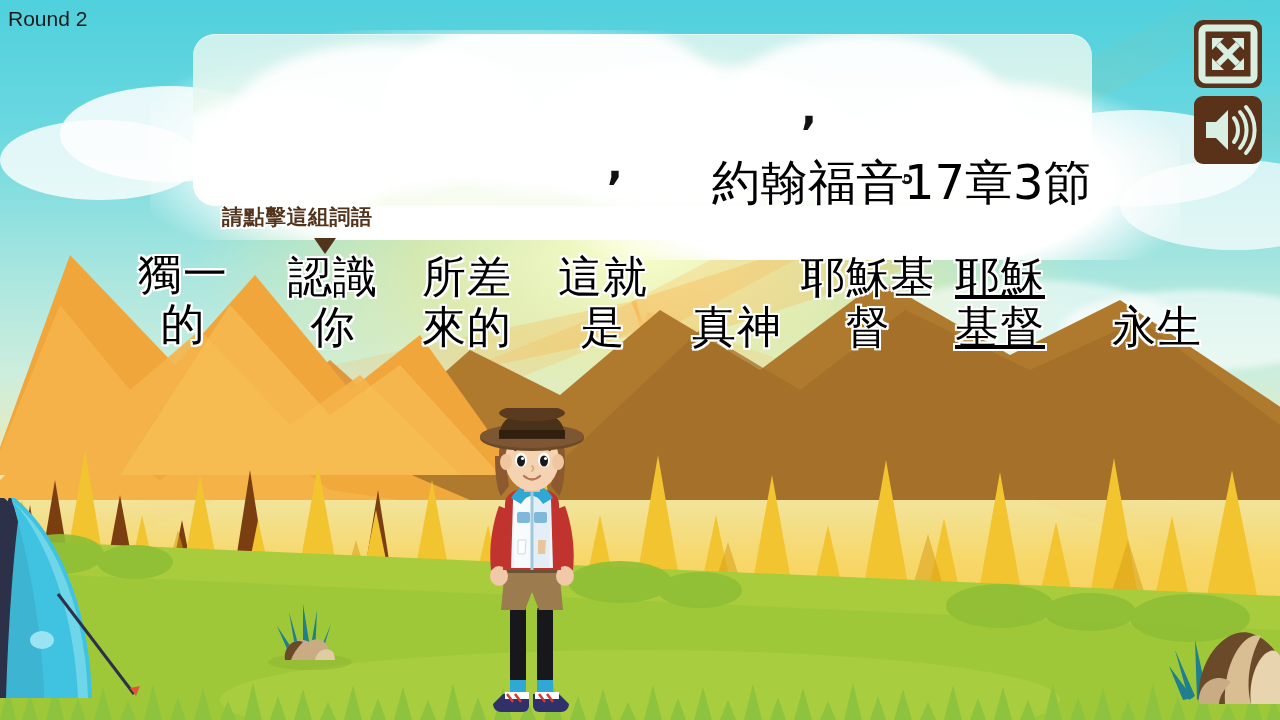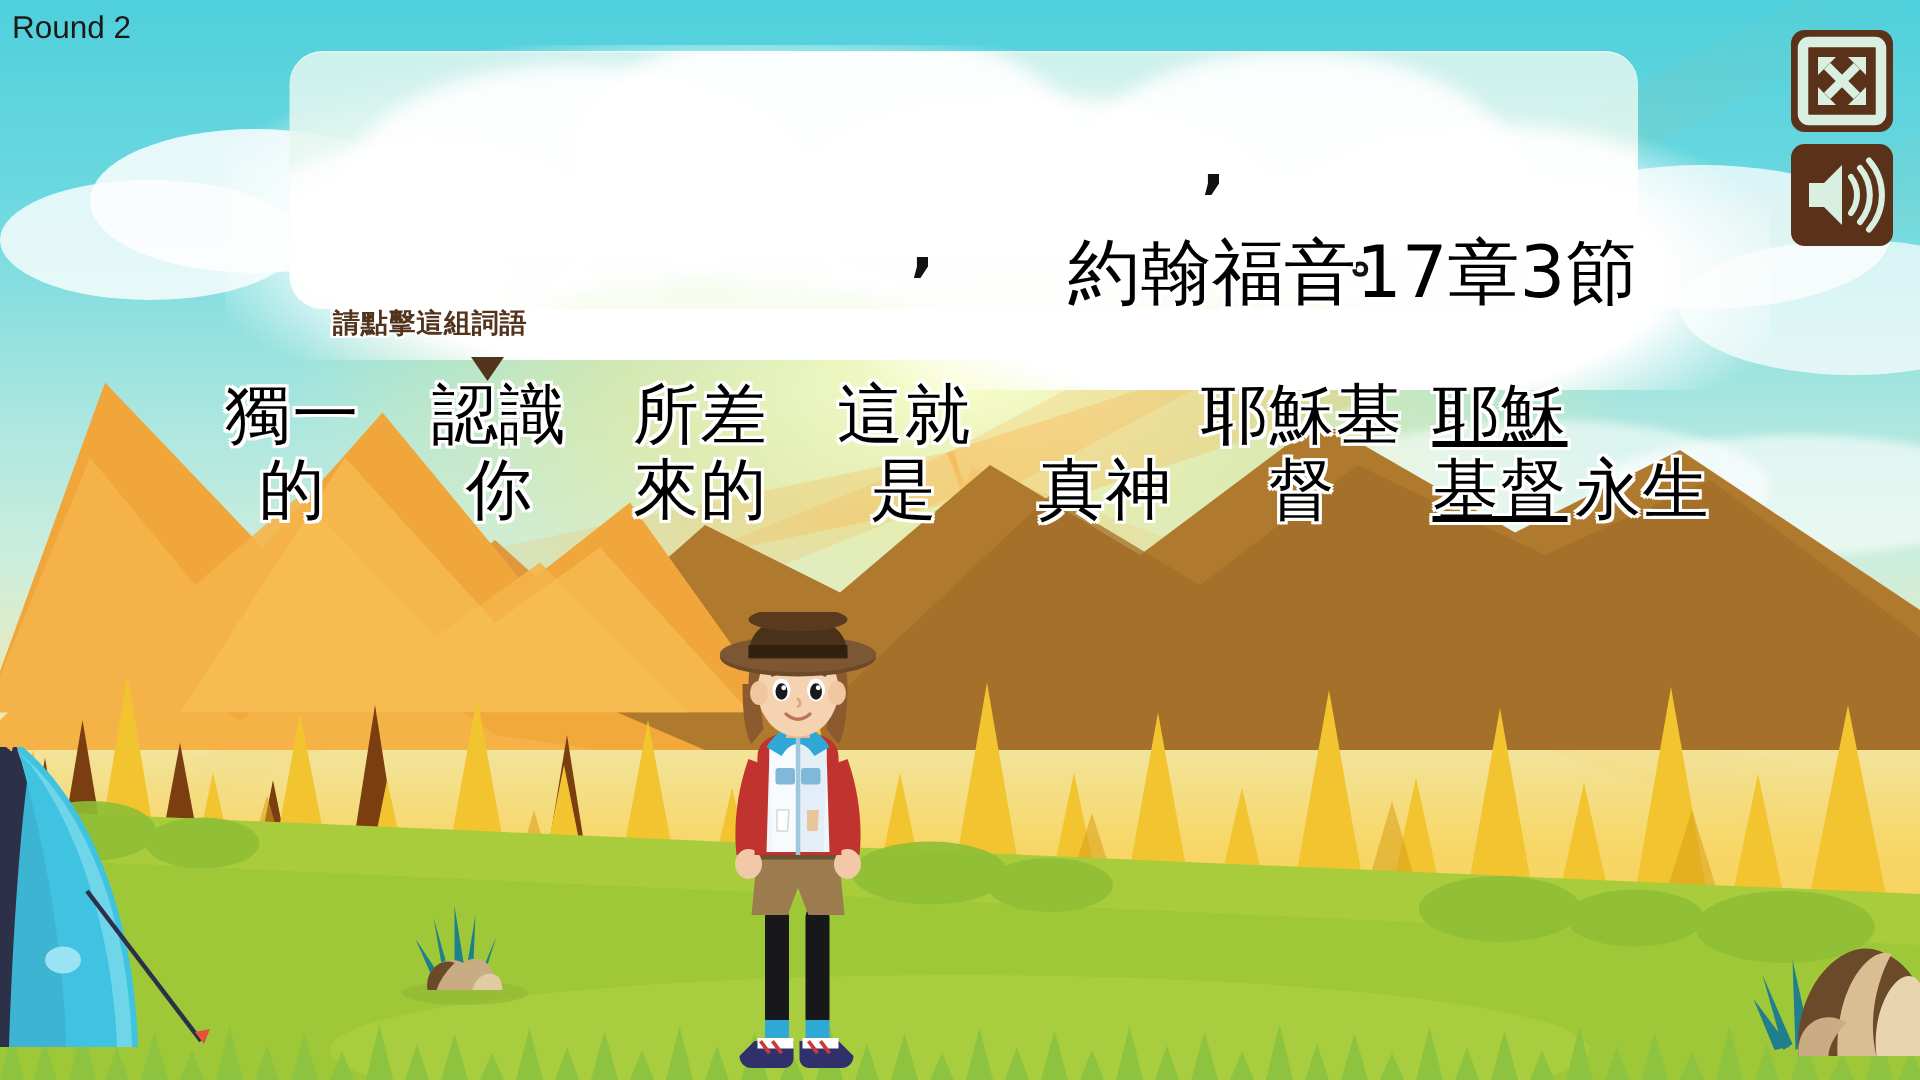--- a/index.html
+++ b/index.html
@@ -88,21 +88,21 @@
     text-shadow:
       -2px 0 #fff, 2px 0 #fff, 0 -2px #fff, 0 2px #fff,
       -2px -2px #fff, 2px -2px #fff, -2px 2px #fff, 2px 2px #fff;
     white-space: nowrap;
   }
 
   
   #hint-label {
     position: absolute;
     left: 222px; top: 203px;
-    font-size: 18px;
+    font-size: 21px;
     font-weight: 700;
     color: #52331c;
     letter-spacing: 0.5px;
     white-space: nowrap;
     font-family: "DejaVu Sans", "Liberation Sans", sans-serif;
     text-shadow:
       -1.6px 0 #fff, 1.6px 0 #fff, 0 -1.6px #fff, 0 1.6px #fff,
       -1.6px -1.6px #fff, 1.6px -1.6px #fff, -1.6px 1.6px #fff, 1.6px 1.6px #fff;
   }
   #hint-arrow {
@@ -449,28 +449,28 @@
         <span class="punct" style="left: 705px; top: 110px;">。</span>
       </div>
   </div>
 
   <div id="verse-ref">約翰福音17章3節</div>
 
   <div id="hint-label">請點擊這組詞語</div>
   <div id="hint-arrow"></div>
 
   <div id="word-bank">
-      <div class="word-tile" style="left: 20px; top: 0px; width: 110px;">獨一的</div>
+      <div class="word-tile" style="left: 8px; top: 0px; width: 110px; font-family: Liberation Mono, monospace;">獨一的</div>
       <div class="word-tile" style="left: 158px; top: 0px; width: 110px;">認識你</div>
       <div class="word-tile" style="left: 292px; top: 0px; width: 110px;">所差來的</div>
       <div class="word-tile" style="left: 562px; top: 50px; width: 110px;">真神</div>
       <div class="word-tile" style="left: 428px; top: 0px; width: 110px;">這就是</div>
       <div class="word-tile" style="left: 668px; top: 0px; width: 160px;">耶穌基督</div>
       <div class="word-tile" style="left: 820px; top: 0px; width: 120px; text-decoration: underline;">耶穌基督</div>
-      <div class="word-tile" style="left: 920px; top: 50px; width: 110px;">永生</div>
+      <div class="word-tile" style="left: 982px; top: 50px; width: 110px;">永生</div>
     </div>
 
   <div id="round-label">Round 2</div>
 
   <div id="btn-fullscreen" class="tool-btn">
     <svg viewBox="0 0 68 68">
       <rect x="8" y="8" width="52" height="52" rx="4" fill="none" stroke="#d8efe2" stroke-width="7"></rect>
       <g fill="#d8efe2">
 
         <polygon points="18,18 30,18 18,30"></polygon>

